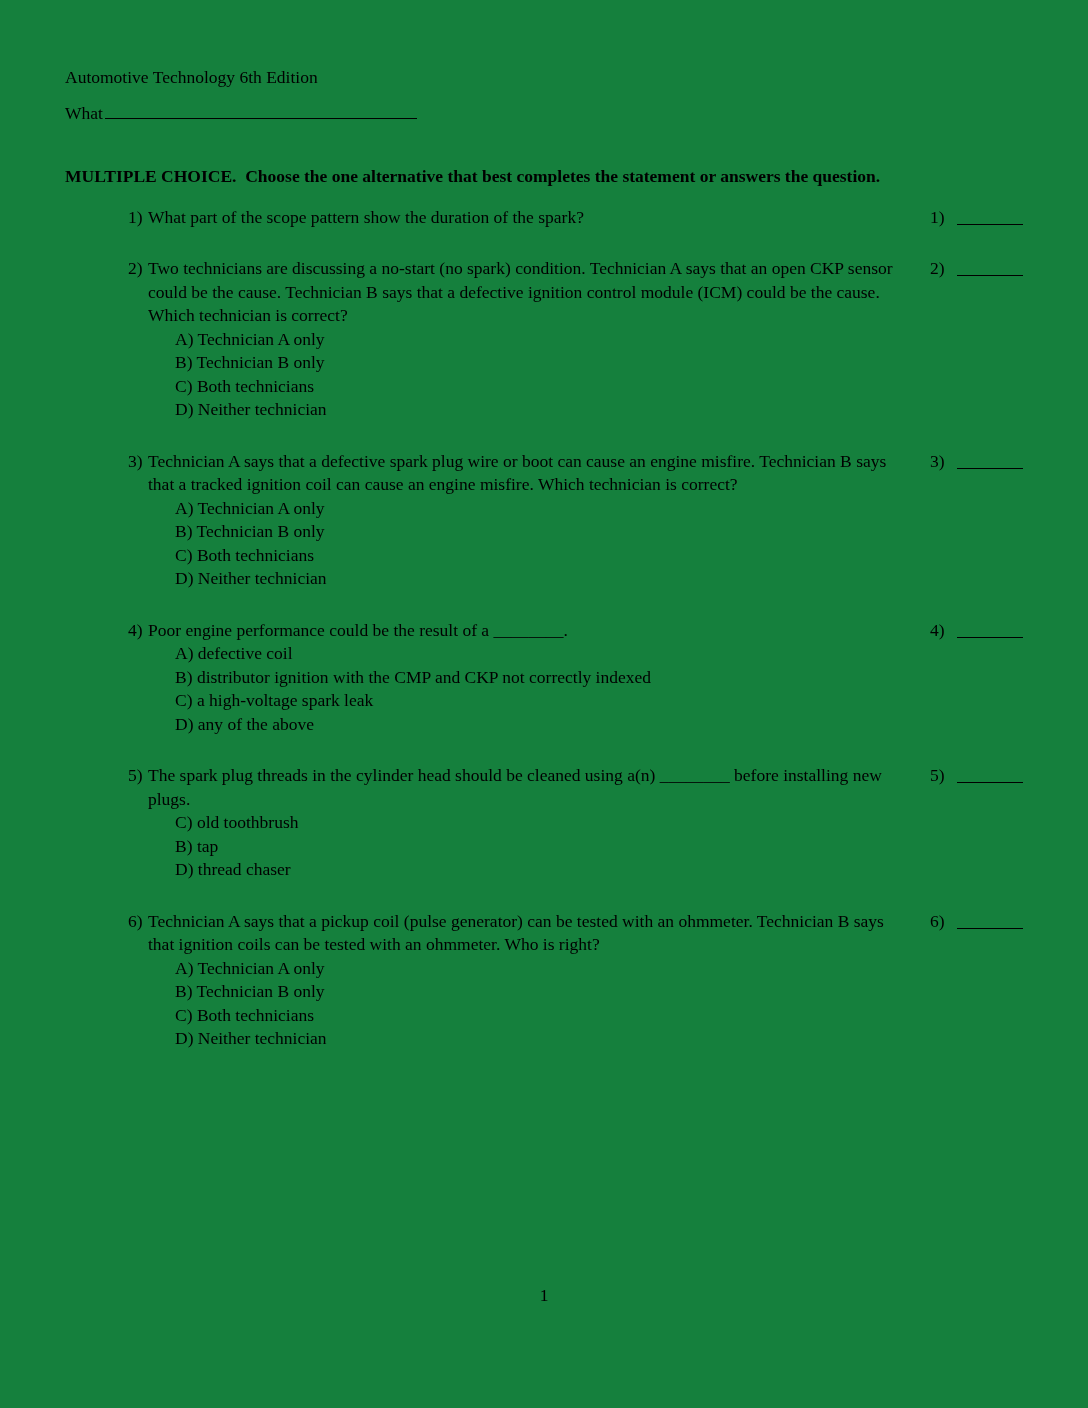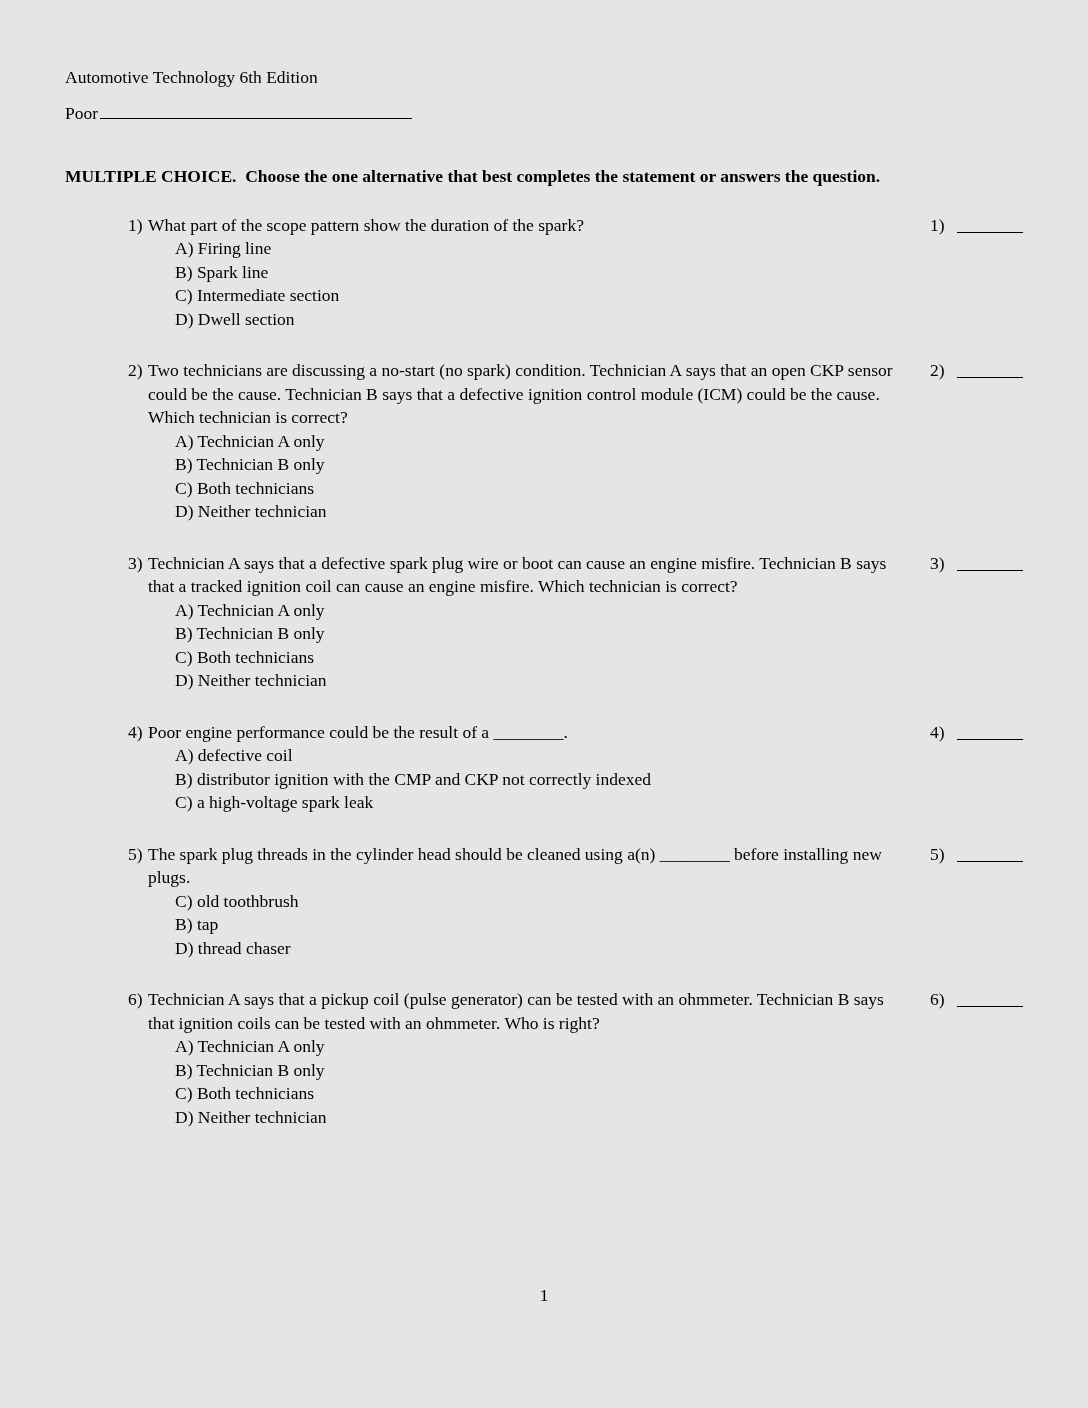--- a/index.html
+++ b/index.html
@@ -2,41 +2,41 @@
 <html><head>
 <meta charset="utf-8">
 <style>
   * { margin: 0; padding: 0; box-sizing: border-box; }
   html, body { background: #ffffff; }
   .page {
     width: 1088px;
     height: 1408px;
     position: relative;
     margin: 0 auto;
-    background: #e5e5e5;
+    background: #15803d;
     color: #000000;
     font-family: "Liberation Serif", "DejaVu Serif", serif;
     font-size: 17.5px;
     line-height: 23.5px;
     padding: 66px 64px 0 65px;
     overflow: hidden;
   }
   .header-block { margin-bottom: 12px; }
   .name-row { margin-bottom: 40px; }
   .name-underline {
     display: inline-block;
     width: 312px;
     height: 17px;
     border-bottom: 1.3px solid #000;
     margin-left: 2px;
     vertical-align: baseline;
   }
   .instructions {
     font-weight: bold;
-    margin-bottom: 25px;
+    margin-bottom: 17px;
   }
   .questions { padding-left: 63px; }
   .question {
     position: relative;
     padding-right: 118px;
     margin-bottom: 28px;
   }
   .q-main { display: flex; align-items: flex-start; }
   .q-num { flex: 0 0 20px; }
   .q-content { flex: 1 1 auto; }
@@ -68,37 +68,31 @@
 </head>
 <body>
 
 <div class="page">
 
   <div class="header-block">
     <div>Automotive Technology 6th Edition</div>
   </div>
 
   <div class="name-row">
-    <span>Poor</span><span class="name-underline"></span>
+    <span>What</span><span class="name-underline"></span>
   </div>
 
   <div class="instructions">MULTIPLE CHOICE.&nbsp; Choose the one alternative that best completes the statement or answers the question.</div>
 
   <div class="questions">
   <div class="question">
     <div class="q-main">
       <span class="q-num">1)</span>
       <div class="q-content">
         <div class="q-text">What part of the scope pattern show the duration of the spark?</div>
-        <div class="q-options">
-              <div class="q-option">A) Firing line</div>
-              <div class="q-option">B) Spark line</div>
-              <div class="q-option">C) Intermediate section</div>
-              <div class="q-option">D) Dwell section</div>
-            </div>
       </div>
     </div>
     <div class="q-answer">
       <span class="ans-num">1)</span>
       <span class="ans-blank"></span>
     </div>
   </div>
 
   <div class="question">
     <div class="q-main">
@@ -140,20 +134,21 @@
 
   <div class="question">
     <div class="q-main">
       <span class="q-num">4)</span>
       <div class="q-content">
         <div class="q-text">Poor engine performance could be the result of a ________.</div>
         <div class="q-options">
               <div class="q-option">A) defective coil</div>
               <div class="q-option">B) distributor ignition with the CMP and CKP not correctly indexed</div>
               <div class="q-option">C) a high-voltage spark leak</div>
+              <div class="q-option">D) any of the above</div>
             </div>
       </div>
     </div>
     <div class="q-answer">
       <span class="ans-num">4)</span>
       <span class="ans-blank"></span>
     </div>
   </div>
 
   <div class="question">

